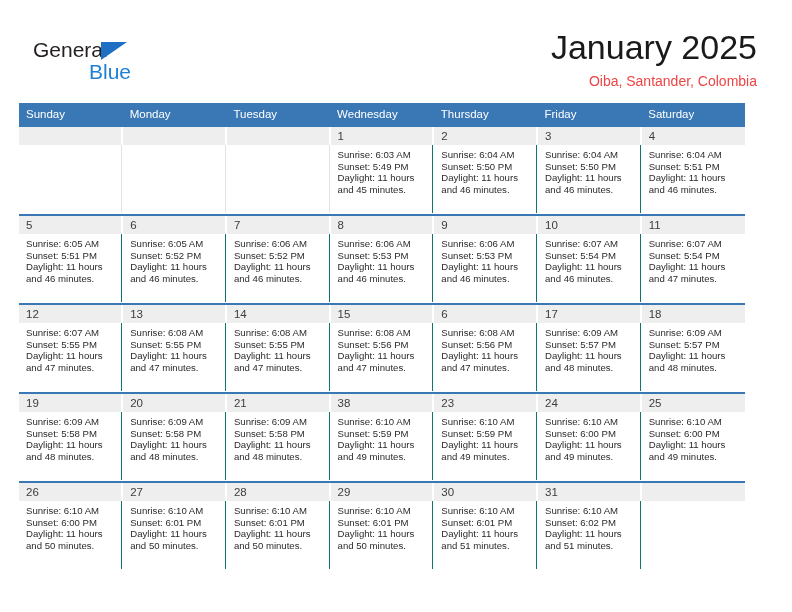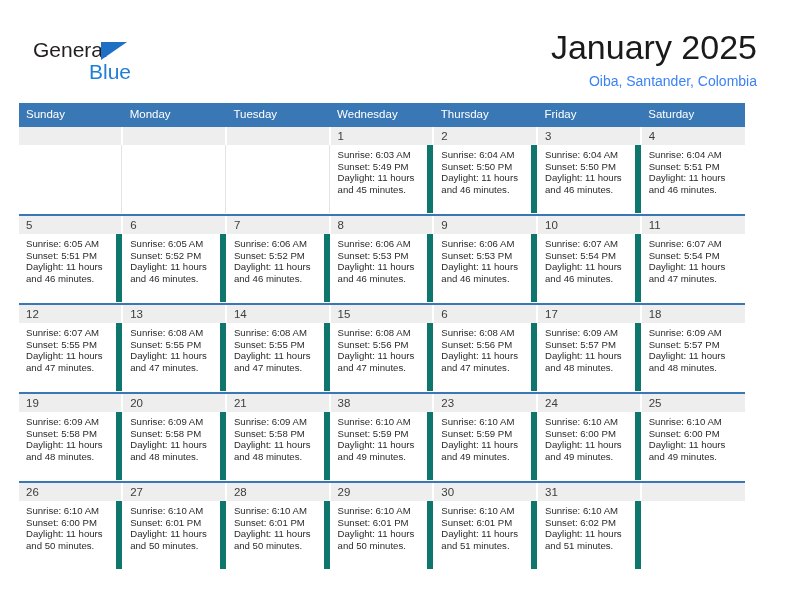--- a/index.html
+++ b/index.html
@@ -67,21 +67,21 @@
   .cal-title {
     font-size: 34px;
     color: #1a1a1a;
     line-height: 34px;
     font-weight: normal;
     font-family: "Liberation Sans", sans-serif;
     white-space: nowrap;
   }
   .cal-location {
     font-size: 14px;
-    color: #3b82f6;
+    color: #ef4444;
     line-height: 20px;
     margin-top: 7px;
     white-space: nowrap;
     font-family: "Liberation Sans", sans-serif;
   }
 
   
   .calendar {
     position: absolute;
     left: 19px;
@@ -119,21 +119,21 @@
     padding: 3px 0 3px 7px;
     height: 18px;
     line-height: 13px;
     border-right: 1px solid #ffffff;
   }
   .cell-body {
     padding: 4px 6px 0 7px;
     font-size: 9.6px;
     line-height: 11.6px;
     color: #2b2b2b;
-    border-right: 6px solid #0f766e;
+    border-right: 1px solid #0f766e;
     height: 68px;
   }
   .cell-body div { white-space: nowrap; }
   td.empty .daynum { background: #eeeeee; }
   td.empty .cell-body { border-right: 1px solid #e4e4e4; }
   .calendar td:last-child .cell-body,
   .calendar td:last-child .daynum { border-right: none; }
 </style>
 </head>
 <body>

